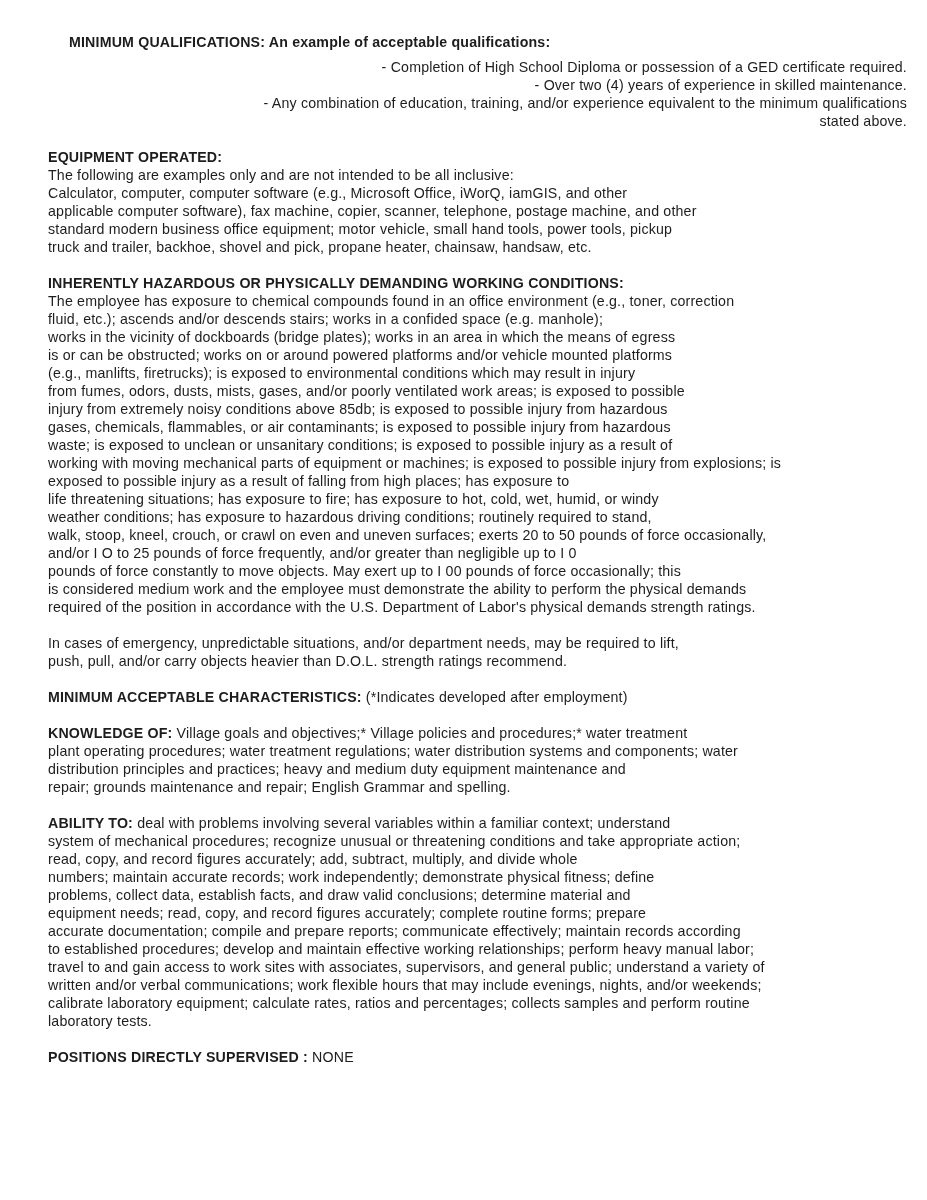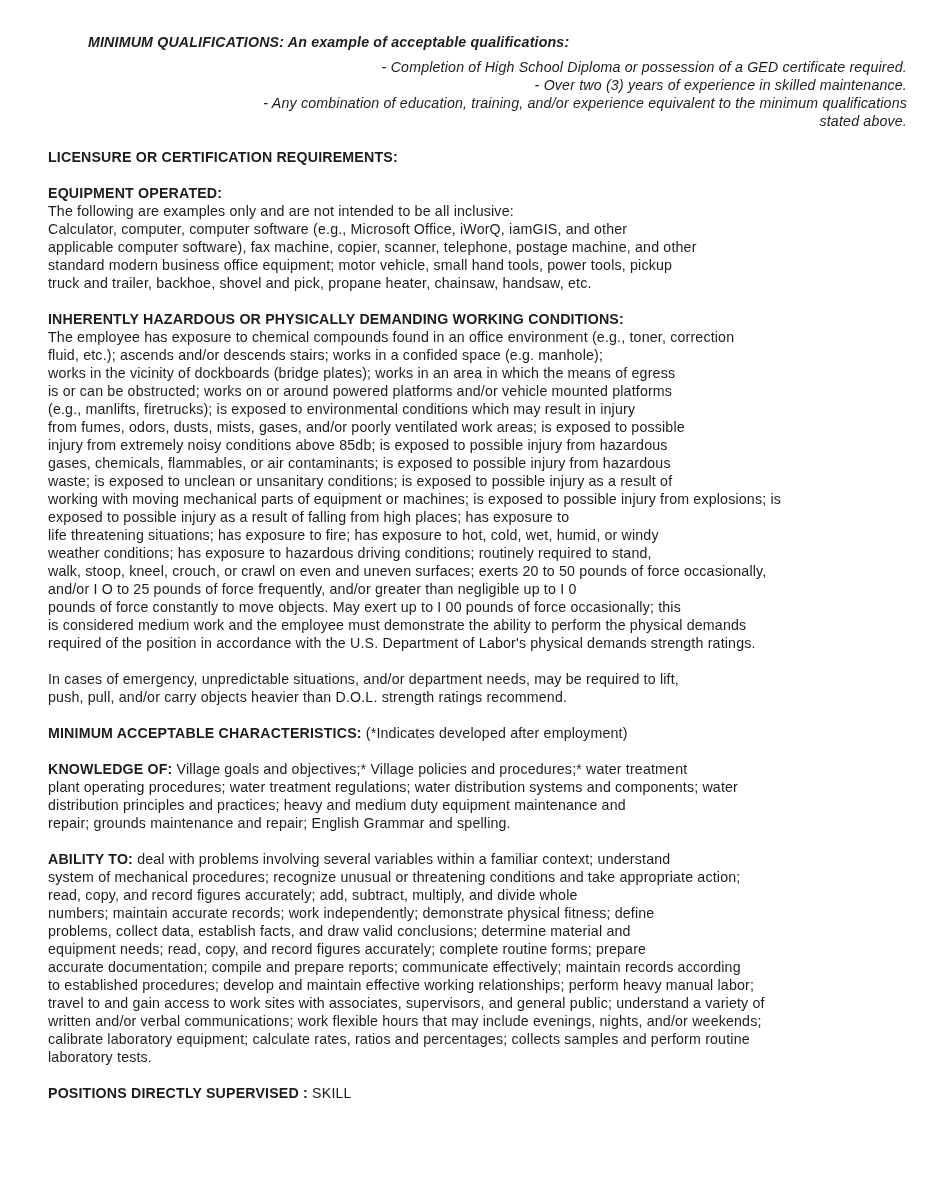--- a/index.html
+++ b/index.html
@@ -17,21 +17,21 @@
     color: #1d1d1f;
     letter-spacing: 0.18px;
   }
   .page {
     box-sizing: border-box;
     width: 927px;
     height: 1200px;
     padding: 33px 20px 0 48px;
   }
   .section { margin: 0 0 18px 0; }
-  .section.indent { margin-left: 40px; font-style: italic; }
+  .section.indent { margin-left: 21px; }
   .heading {
     margin: 0;
     font-weight: 700;
     white-space: pre-line;
   }
   .body-text {
     margin: 0;
     white-space: pre-line;
   }
   .bullet-list { margin-top: 7px; }
@@ -48,28 +48,27 @@
 </style>
 </head>
 <body>
 
 <div class="page">
 
   <div class="section indent">
     <p class="heading">MINIMUM QUALIFICATIONS: An example of acceptable qualifications:</p>
     <div class="bullet-list">
       <p class="bullet">- Completion of High School Diploma or possession of a GED certificate required.</p>
-      <p class="bullet">- Over two (3) years of experience in skilled maintenance.</p>
+      <p class="bullet">- Over two (4) years of experience in skilled maintenance.</p>
       <p class="bullet">- Any combination of education, training, and/or experience equivalent to the minimum qualifications
 stated above.</p>
     </div>
   </div>
 
   <div class="section">
-    <p class="heading">LICENSURE OR CERTIFICATION REQUIREMENTS:</p>
   </div>
 
   <div class="section">
     <p class="heading">EQUIPMENT OPERATED:</p>
     <p class="body-text">The following are examples only and are not intended to be all inclusive:
 Calculator, computer, computer software (e.g., Microsoft Office, iWorQ, iamGIS, and other
 applicable computer software), fax machine, copier, scanner, telephone, postage machine, and other
 standard modern business office equipment; motor vehicle, small hand tools, power tools, pickup
 truck and trailer, backhoe, shovel and pick, propane heater, chainsaw, handsaw, etc.</p>
   </div>
@@ -122,16 +121,16 @@
 equipment needs; read, copy, and record figures accurately; complete routine forms; prepare
 accurate documentation; compile and prepare reports; communicate effectively; maintain records according
 to established procedures; develop and maintain effective working relationships; perform heavy manual labor;
 travel to and gain access to work sites with associates, supervisors, and general public; understand a variety of
 written and/or verbal communications; work flexible hours that may include evenings, nights, and/or weekends;
 calibrate laboratory equipment; calculate rates, ratios and percentages; collects samples and perform routine
 laboratory tests.</span></p>
   </div>
 
   <div class="section">
-    <p class="inline-para"><span class="inline-label">POSITIONS DIRECTLY SUPERVISED :</span><span> SKILL</span></p>
+    <p class="inline-para"><span class="inline-label">POSITIONS DIRECTLY SUPERVISED :</span><span> NONE</span></p>
   </div>
 
 </div>
 
 </body></html>

